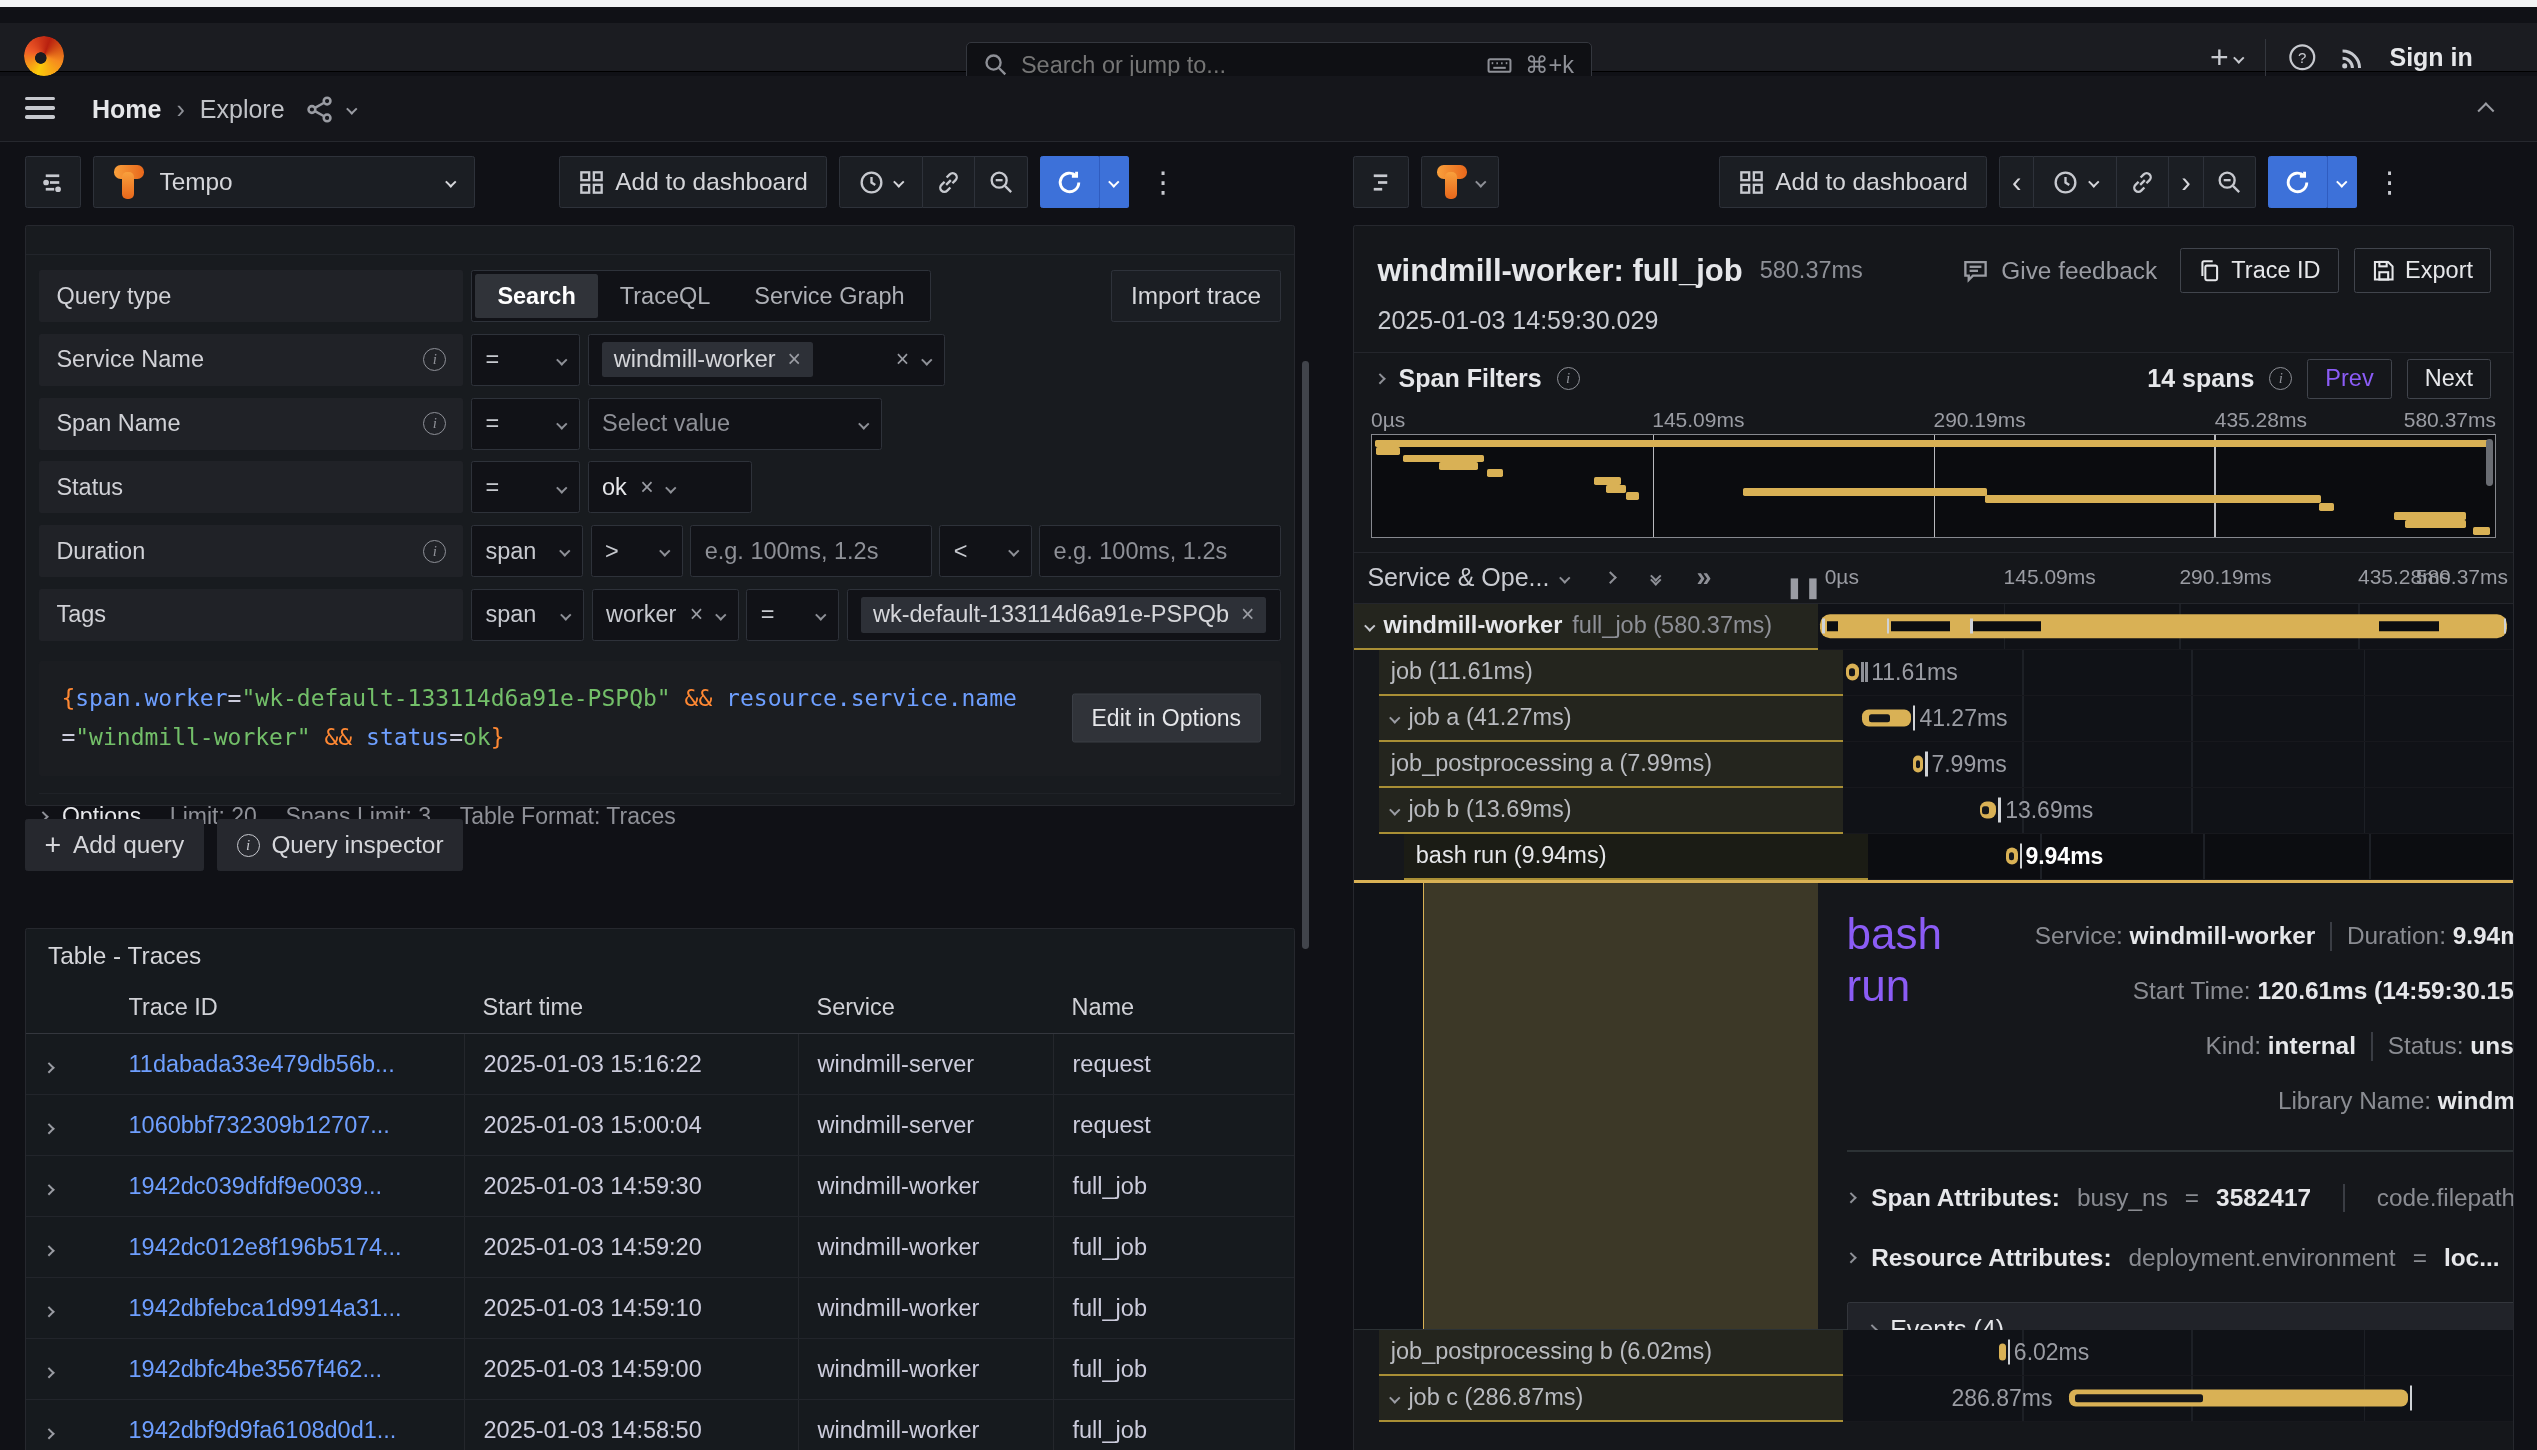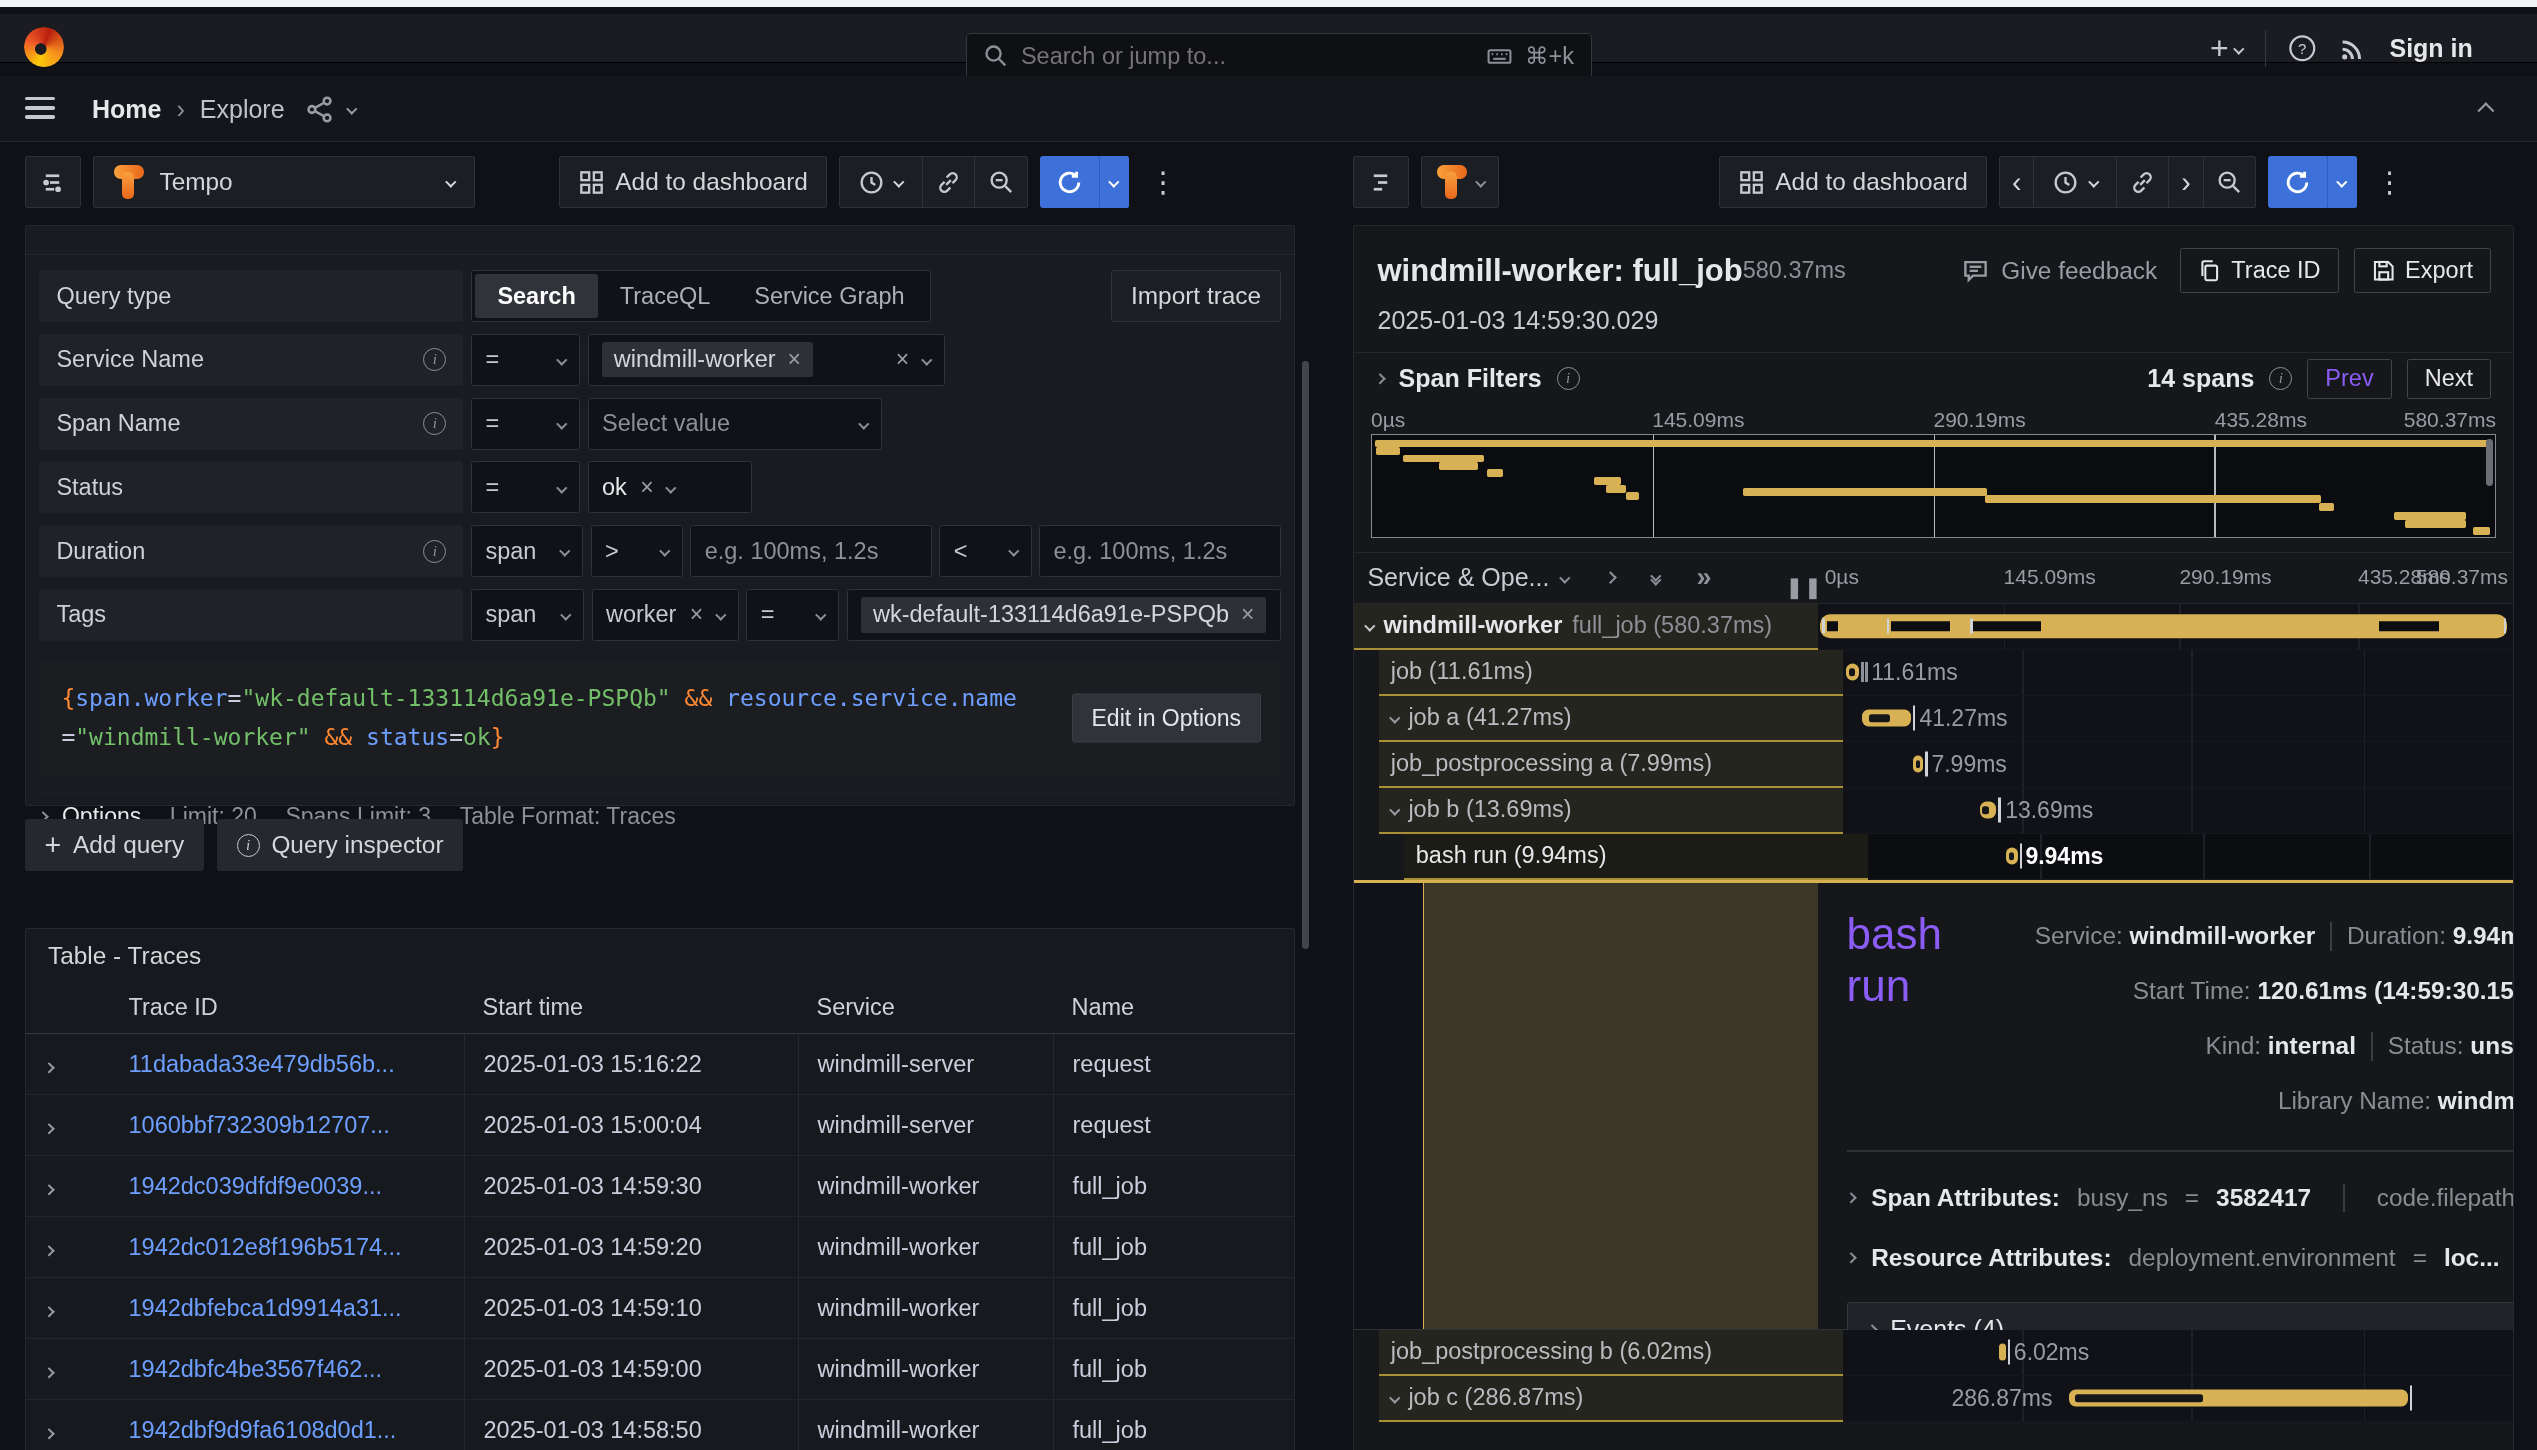--- a/index.html
+++ b/index.html
@@ -9,21 +9,21 @@
   .flex{display:flex;align-items:center}
   .dim{color:#8e9097}
   .white{color:#e6e7ea}
   svg{display:block}
   
   .cv{display:inline-block;width:9.2px;height:9.2px;border-right:2.5px solid currentColor;border-bottom:2.5px solid currentColor;transform:rotate(45deg);flex:none}
   .cv.r{transform:rotate(-45deg)} .cv.u{transform:rotate(-135deg)}
   .cv.sm{width:7.6px;height:7.6px;border-width:2.1px}
   
   #topstrip{left:0;top:0;width:2538px;height:6.7px;background:#f2f3f4}
-  #nav{left:0;top:14px;width:2538px;height:49px;background:#1b1c21;border-bottom:0.8px solid #000}
+  #nav{left:0;top:23px;width:2538px;height:49px;background:#1b1c21;border-bottom:0.8px solid #000}
   #crumbbar{left:0;top:76px;width:2538px;height:66px;background:#15161b;border-bottom:0.8px solid #26282e}
   #searchbox{left:966px;top:18.5px;width:626px;height:47px;background:#0f1014;border:1.3px solid #34373e;border-radius:5px;display:flex;align-items:center;padding:0 17px;gap:13.4px;color:#8e9097}
   .hamb span{display:block;width:30px;height:3.4px;background:#c7c9cf;border-radius:1.7px;margin:5.9px 0}
   
   .btn{display:inline-flex;align-items:center;gap:11.8px;height:52px;padding:0 18.5px;background:#1b1e23;border:1.3px solid #2e323a;border-radius:2.5px;color:#d5d6da;font-size:24.4px;white-space:nowrap}
   .btn.noborder{background:transparent;border-color:transparent;color:#9a9ca3}
   .btn.blue{background:#3d71d9;border-color:#3d71d9;color:#fff}
   .grp{display:inline-flex}
   .grp .btn{border-radius:0}
   .grp .btn:first-child{border-radius:2.5px 0 0 2.5px}
@@ -514,21 +514,21 @@
     <span class="btn blue" style="padding:0 10px;border-left:0.8px solid #2f5cc0">
         <span class="cv sm" style="color:#fff"></span>
       </span>
   </span>
   <span class="kebab" style="padding:0 6.7px">⋮</span>
 </div>
 
 <div id="rpanel" class="abs">
   <div id="trheader">
     <div class="flex" style="justify-content:space-between">
-      <div class="flex" style="">
+      <div class="flex" style="gap:17px">
         <span class="white" style="font-size:31px;font-weight:bold">windmill-worker: full_job</span>
         <span class="dim" style="font-size:23.5px">580.37ms</span>
       </div>
       <div class="flex" style="gap:15px">
         <span class="btn noborder" style="height:45px;padding:0 6.7px">
             <svg width="27" height="27" viewBox="0 0 16 16" stroke="#9a9ca3" stroke-width="1.4" fill="none">
               <path d="M2 3h12v8H6.5L4 13.5V11H2z"></path>
               <line x1="4.5" y1="5.8" x2="11.5" y2="5.8"></line>
               <line x1="4.5" y1="8.2" x2="9.5" y2="8.2"></line>
             </svg>

